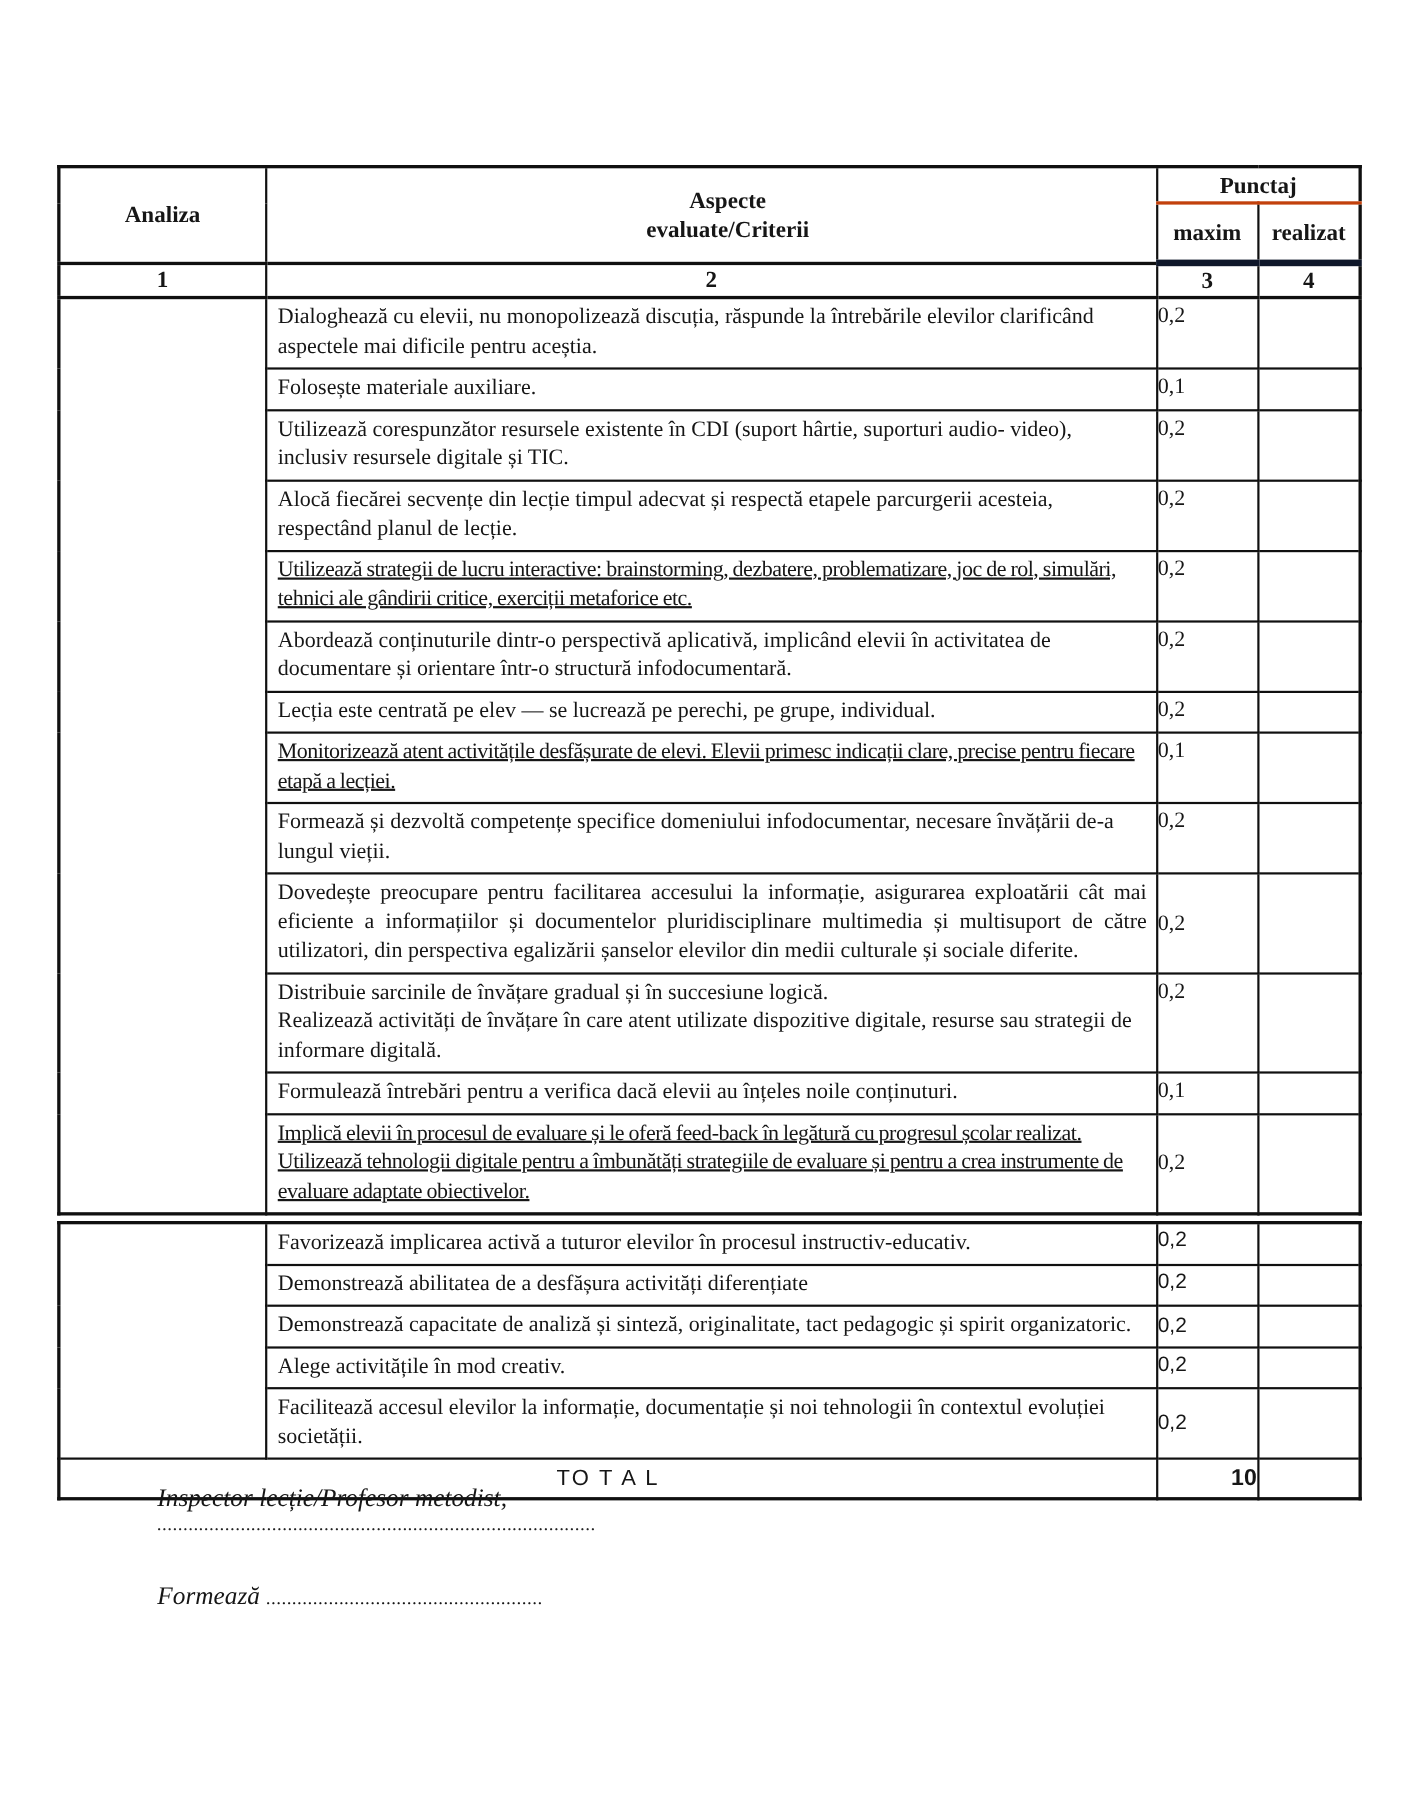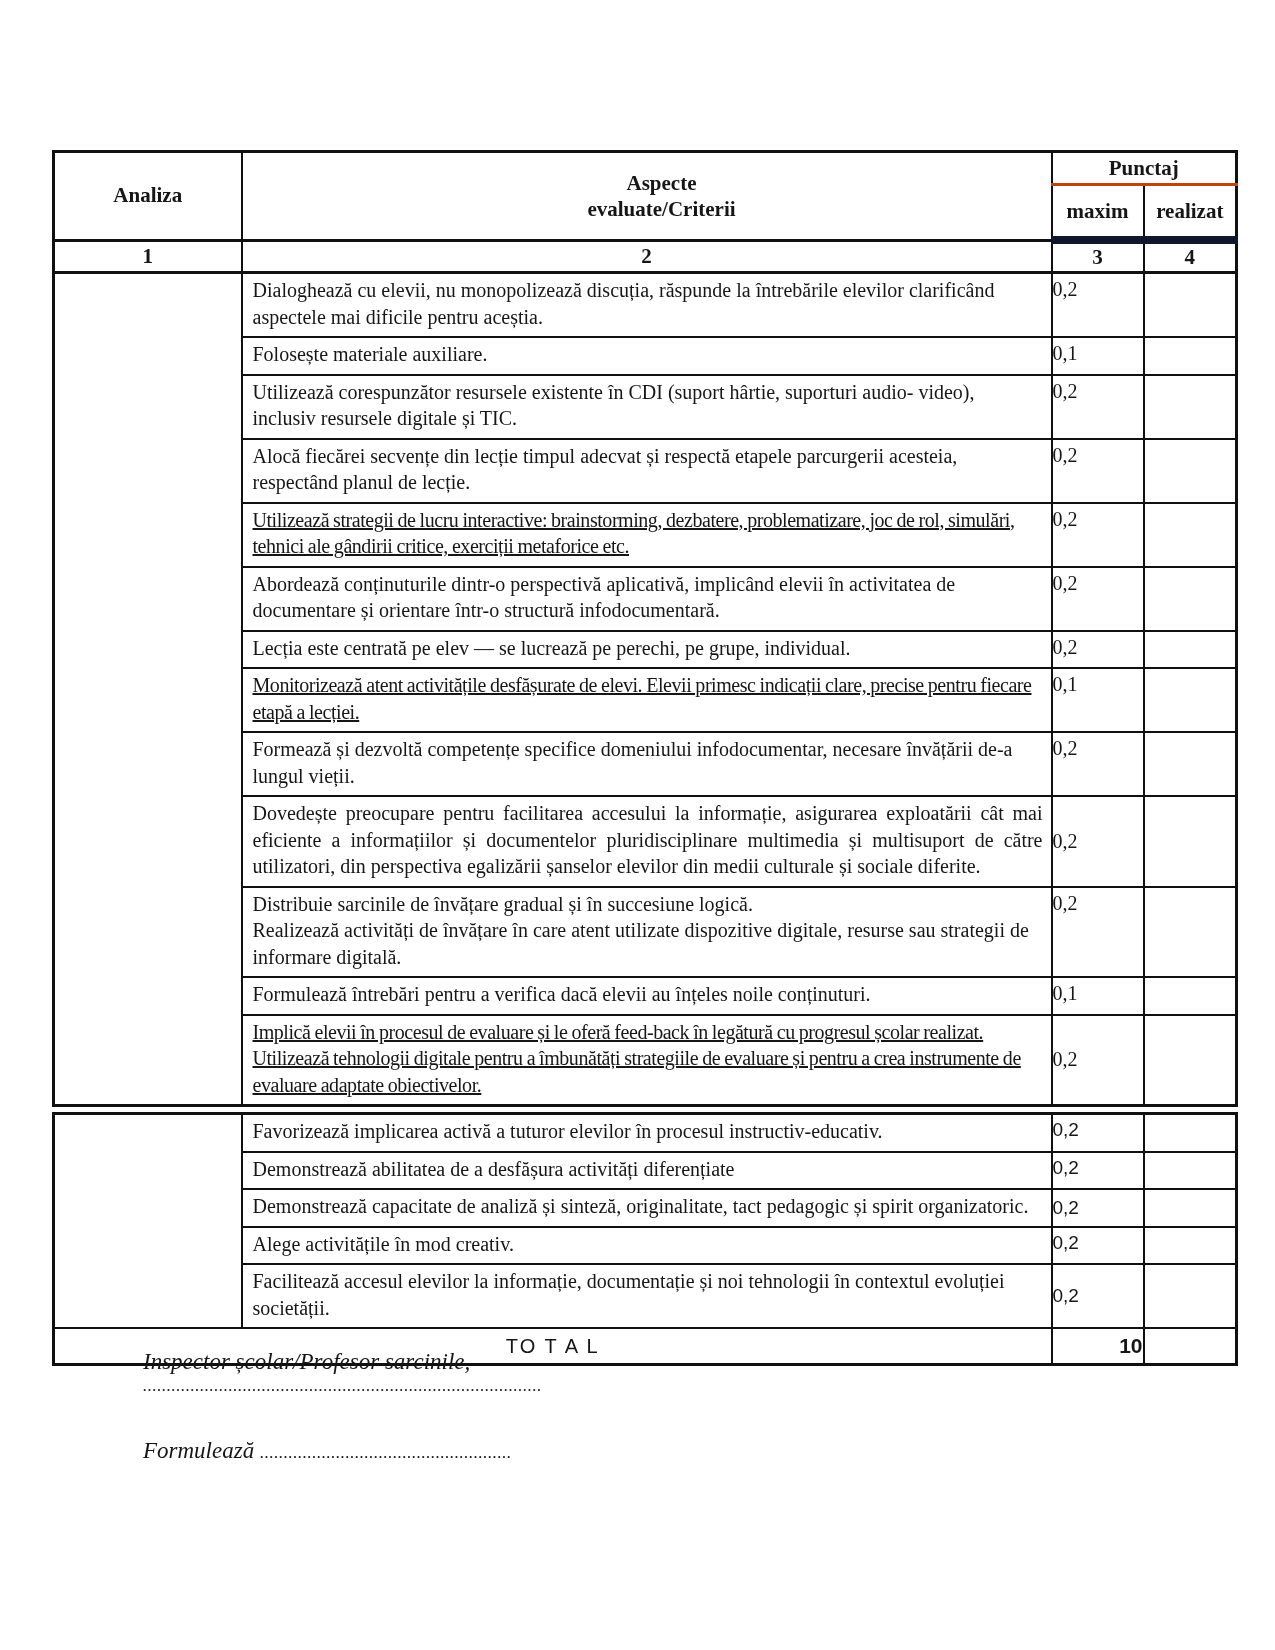--- a/index.html
+++ b/index.html
@@ -13,21 +13,21 @@
   table{border:3px solid #101010;}
   td,th{border:2px solid #101010;padding:0;vertical-align:top;overflow:hidden;}
   col.c1{width:188px;}
   col.c2{width:810px;}
   col.c3{width:92px;}
   col.c4{width:93px;}
 
   
   th{font-weight:bold;font-size:21px;text-align:center;vertical-align:middle;}
   .th-punctaj{height:30px;border-bottom:3px solid #c2410c;}
-  .th-sub{height:50px;border-bottom:8px solid #0f172a;}
+  .th-sub{height:50px;border-bottom:6px solid #0f172a;}
   .th-analiza,.th-aspecte{border-bottom:3px solid #101010;}
   .aspecte{white-space:pre-line;line-height:26px;padding-left:30px;}
   .nums td{height:27px;text-align:center;font-weight:bold;font-size:21px;
     vertical-align:middle;border-bottom:3px solid #101010;}
 
   
   .txt{font-size:20px;line-height:26.5px;padding:3px 8px 6px 10px;white-space:pre-line;margin-top:24px;}
   .justify{text-align:justify;}
   .tight{letter-spacing:-0.45px;word-spacing:-0.5px;text-decoration:underline;}
   .val{font-size:20px;padding-top:4px;}
@@ -189,19 +189,19 @@
     <tr>
       <td colspan="2" class="total-label">TO T A L</td>
       <td class="total-val">10</td>
       <td class="empty-cell"></td>
     </tr>
   </tbody>
     </table>
 </div>
 
 <div class="footer">
-  <div class="f-line1">Inspector școlar/Profesor sarcinile,</div>
+  <div class="f-line1">Inspector lecție/Profesor metodist,</div>
   <div class="f-dots1">....................................................................................</div>
   <div class="f-sign">
-    <span>Formulează</span>
+    <span>Formează</span>
     <span class="dots">.....................................................</span>
   </div>
 </div>
 
 </body></html>

